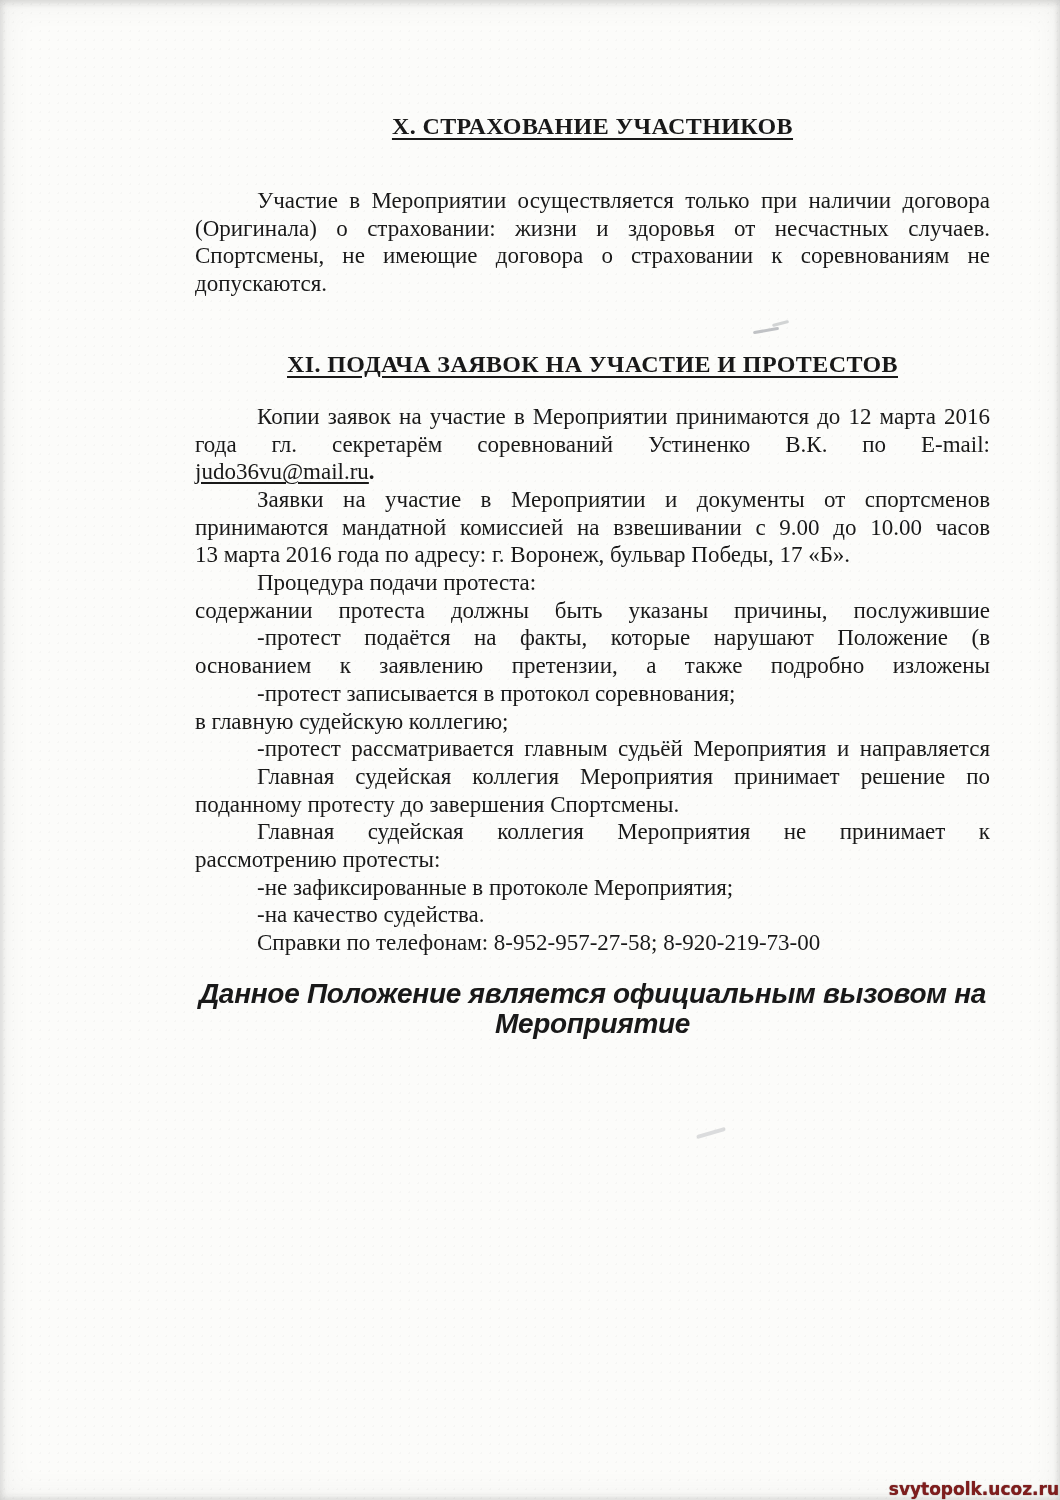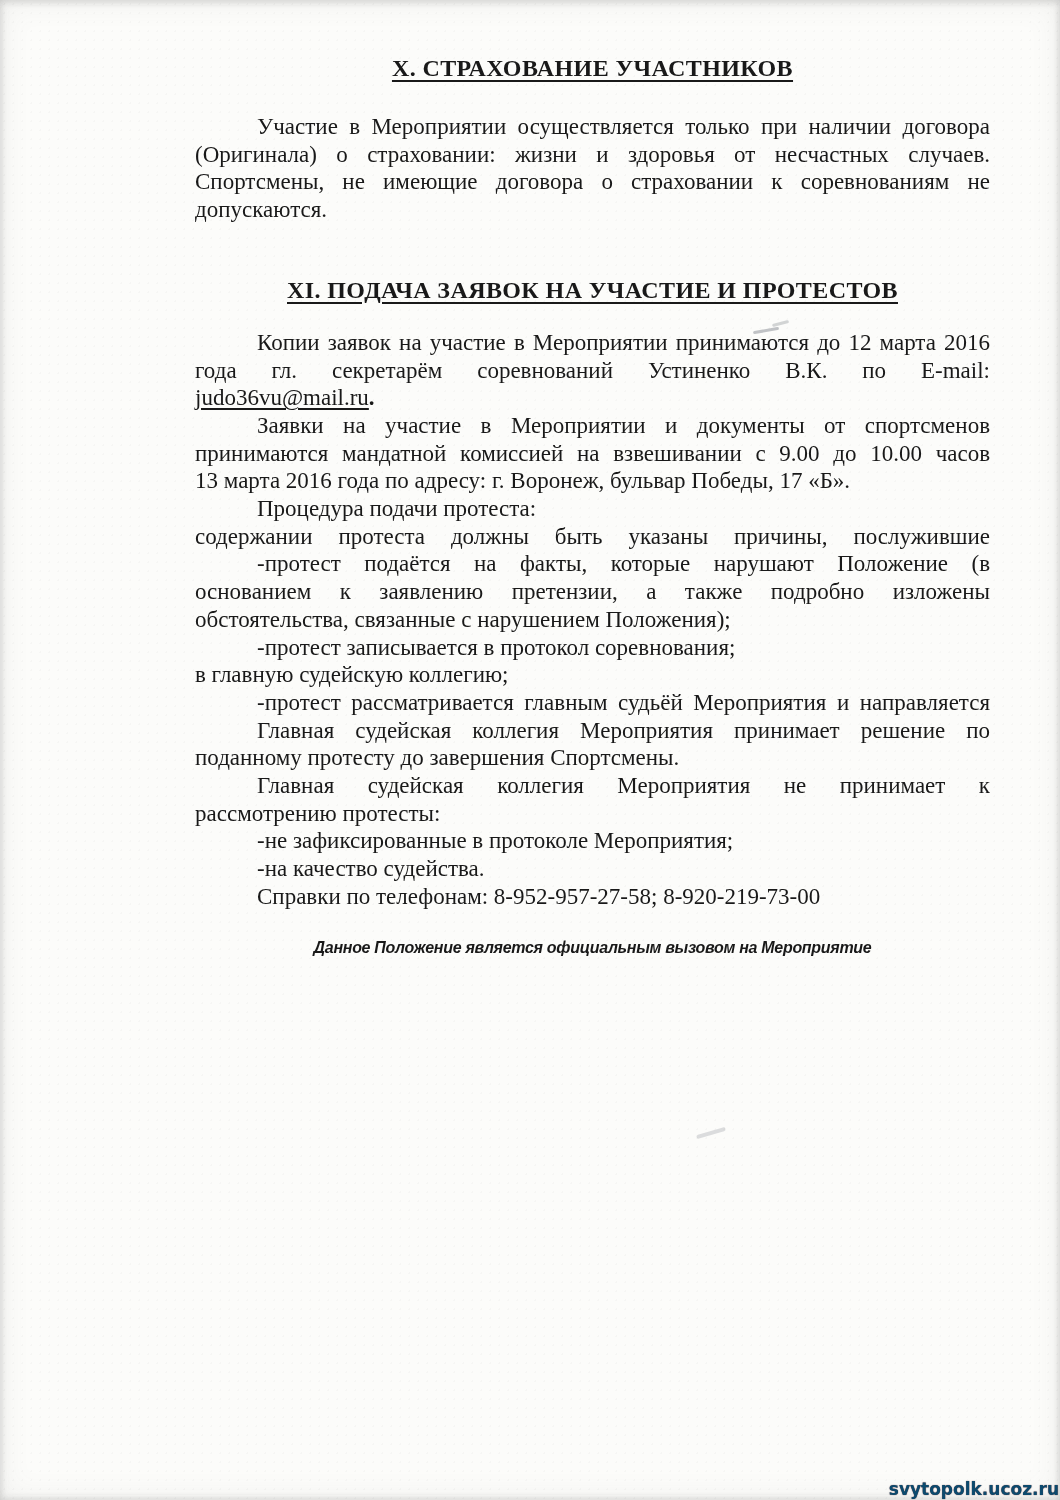--- a/index.html
+++ b/index.html
@@ -24,34 +24,34 @@
     position:absolute;left:195px;top:0;width:795px;
     font-size:23px;line-height:27.7px;
   }
   .sec-heading{
     font-weight:bold;text-align:center;
     font-size:24px;line-height:28px;
     text-decoration:underline;
     text-underline-offset:4px;
     letter-spacing:0.4px;
   }
-  #heading-1{margin-top:54px;}
+  #heading-1{margin-top:112px;}
   #heading-2{margin-top:52px;text-align:center;}
-  .block-1{margin-top:31px;}
+  .block-1{margin-top:47px;}
   .block-2{margin-top:25px;}
   .ln{white-space:normal;}
   .ln.j{text-align:justify;text-align-last:justify;}
   .ln.ind{text-indent:62px;}
   .email{text-decoration:underline;text-underline-offset:3px;}
   .email-dot{font-weight:bold;}
   .footer-line{
     margin-top:22px;
     font-family:"Liberation Sans", sans-serif;
     font-weight:bold;font-style:italic;
-    font-size:16px;line-height:30px;
+    font-size:28px;line-height:30px;
     text-align:center;
     letter-spacing:-0.3px;
   }
   .artifact{position:absolute;background:rgba(120,125,132,0.45);border-radius:2px;pointer-events:none;}
   #artifact-1{left:753px;top:329px;width:26px;height:3px;transform:rotate(-10deg);}
   #artifact-2{left:772px;top:322px;width:17px;height:3px;transform:rotate(-14deg);opacity:.7;}
   #artifact-3{left:696px;top:1131px;width:30px;height:4px;transform:rotate(-16deg);opacity:.55;}
   .watermark{
     position:absolute;right:1px;bottom:2px;
     font-family:"DejaVu Sans", sans-serif;
@@ -83,33 +83,32 @@
     <div class="ln j">года гл. секретарём соревнований Устиненко В.К. по E-mail:</div>
     <div class="ln"><span class="email">judo36vu@mail.ru</span><span class="email-dot">.</span></div>
 
     <div class="ln ind j">Заявки на участие в Мероприятии и документы от спортсменов</div>
     <div class="ln j">принимаются мандатной комиссией на взвешивании с 9.00 до 10.00 часов</div>
     <div class="ln">13 марта 2016 года по адресу: г. Воронеж, бульвар Победы, 17 «Б».</div>
     <div class="ln ind">Процедура подачи протеста:</div>
     <div class="ln j">содержании протеста должны быть указаны причины, послужившие</div>
     <div class="ln ind j">-протест подаётся на факты, которые нарушают Положение (в</div>
     <div class="ln j">основанием к заявлению претензии, а также подробно изложены</div>
-    <div class="ln">обстоятельства, связанные с нарушением Положения);</div>
     <div class="ln ind">-протест записывается в протокол соревнования;</div>
     <div class="ln">в главную судейскую коллегию;</div>
     <div class="ln ind j">-протест рассматривается главным судьёй Мероприятия и направляется</div>
     <div class="ln ind j">Главная судейская коллегия Мероприятия принимает решение по</div>
     <div class="ln">поданному протесту до завершения Спортсмены.</div>
     <div class="ln ind j">Главная судейская коллегия Мероприятия не принимает к</div>
     <div class="ln">рассмотрению протесты:</div>
     <div class="ln ind">-не зафиксированные в протоколе Мероприятия;</div>
     <div class="ln ind">-на качество судейства.</div>
     <div class="ln ind">Справки по телефонам: 8-952-957-27-58; 8-920-219-73-00</div>
   </div>
 
   <div class="footer-line">Данное Положение является официальным вызовом на Мероприятие</div>
 </div>
 
 <div class="artifact" id="artifact-1"></div>
 <div class="artifact" id="artifact-2"></div>
 <div class="artifact" id="artifact-3"></div>
 
-<div class="watermark" style="color: #0c4a6e;">svytopolk.ucoz.ru</div>
+<div class="watermark" style="color: #7f1d1d;">svytopolk.ucoz.ru</div>
 
 </body></html>

